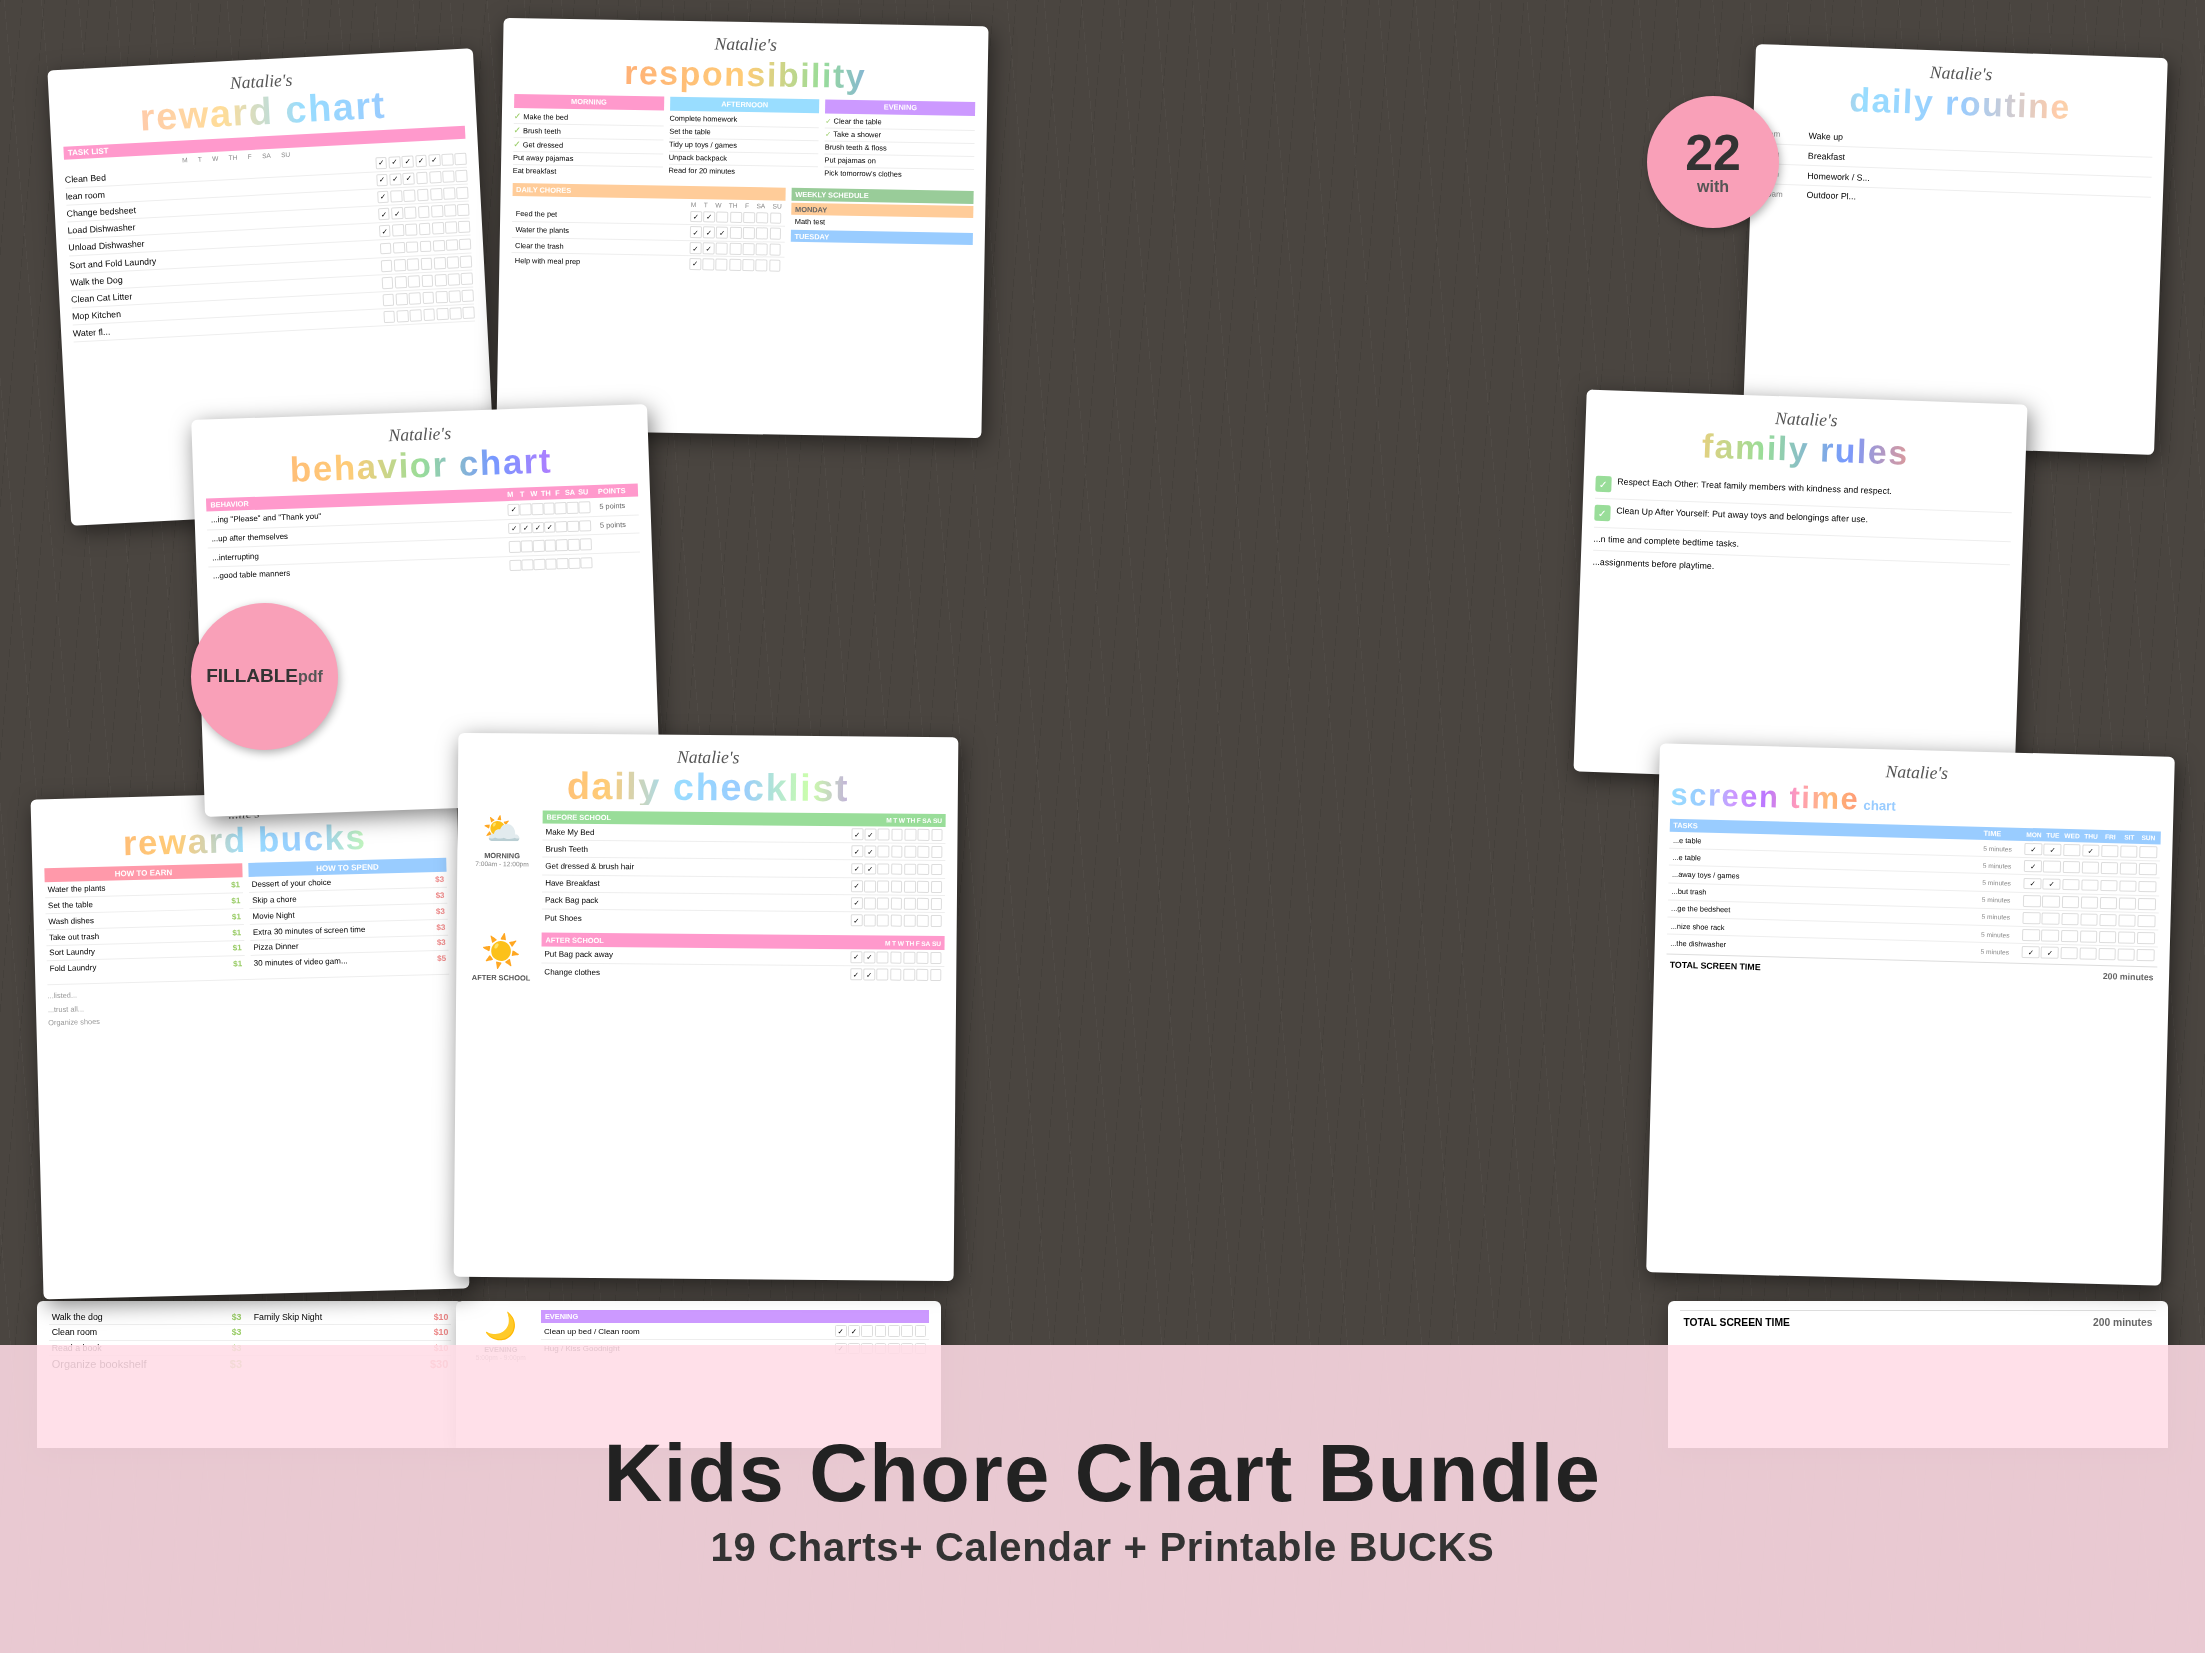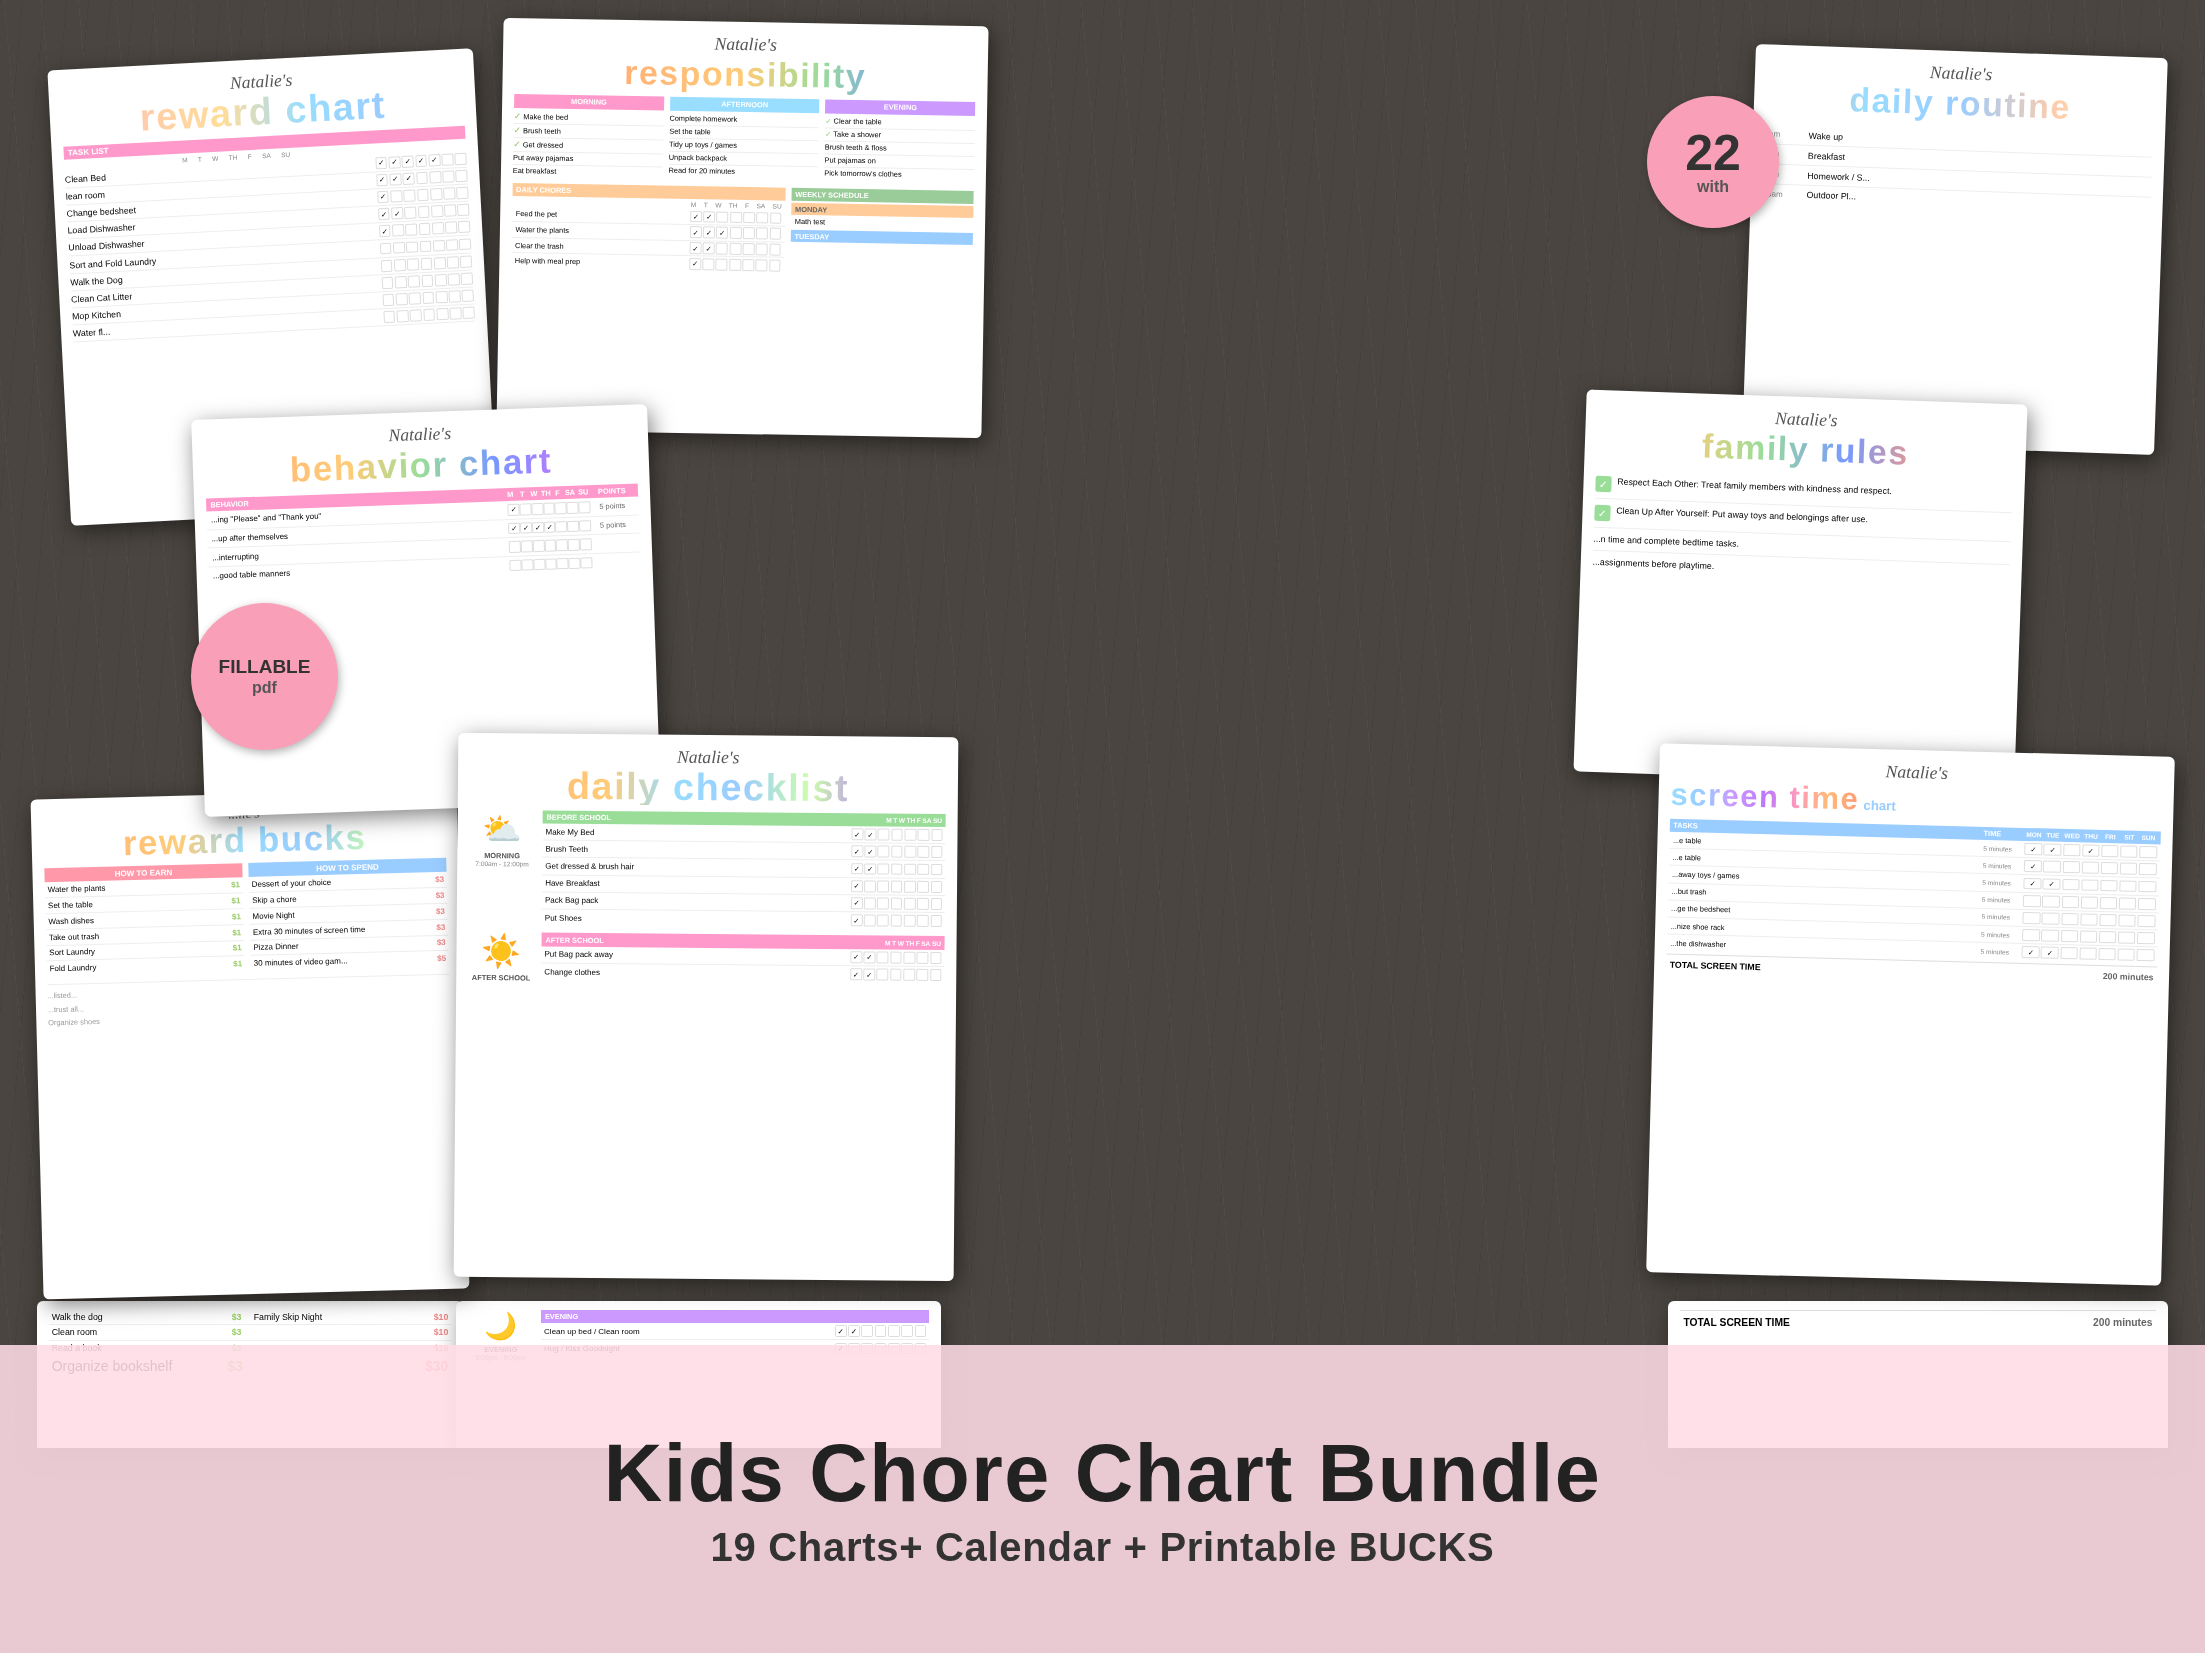--- a/index.html
+++ b/index.html
@@ -247,21 +247,21 @@
     
     .badge-fillable {
       position: absolute;
       left: 191px;
       top: 603px;
       width: 147px;
       height: 147px;
       background: #f9a0b8;
       border-radius: 50%;
       display: flex;
-      flex-direction: column;
+      flex-direction: row;
       align-items: center;
       justify-content: center;
       z-index: 10;
       box-shadow: 1.5px 2.9px 8.8px rgba(0,0,0,0.3);
     }
     .badge-fillable .fill-text {
       font-size: 19px;
       font-weight: 900;
       color: #333;
       text-align: center;
@@ -1059,21 +1059,21 @@
         <span style="color:#9c6; font-weight:bold; width:22px;">$3</span>
         <span style="flex:1;"></span>
         <span style="color:#e88; font-weight:bold;">$10</span>
       </div>
     <div style="display:flex; padding:2.2px 2.9px; border-bottom:0.7px solid #eee; font-size:8.8px; align-items:center;">
         <span style="flex:1;">Read a book</span>
         <span style="color:#9c6; font-weight:bold; width:22px;">$3</span>
         <span style="flex:1;"></span>
         <span style="color:#e88; font-weight:bold;">$10</span>
       </div>
-    <div style="display:flex; padding:2.2px 2.9px; font-size:14px; align-items:center;">
+    <div style="display:flex; padding:2.2px 2.9px; font-size:11px; align-items:center;">
         <span style="flex:1;">Organize bookshelf</span>
         <span style="color:#9c6; font-weight:bold; width:22px;">$3</span>
         <span style="flex:1;"></span>
         <span style="color:#e88; font-weight:bold;">$30</span>
       </div>
   </div>
 </div>
 
 <div class="card-partial-bottom-center">
   <div style="display:flex; gap:7.4px;">

